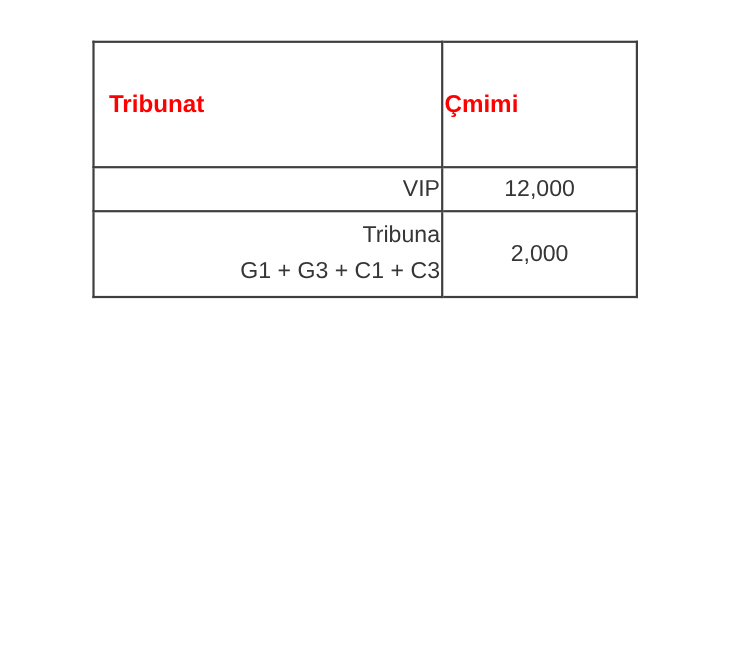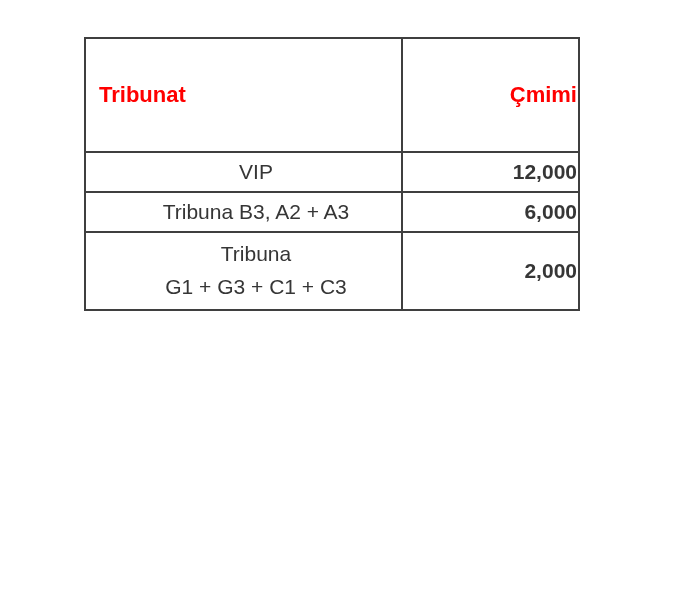--- a/index.html
+++ b/index.html
@@ -38,34 +38,33 @@
     font-size: 22px;
     font-weight: bold;
     color: #ff0000;
   }
   th.h-tribune {
     text-align: left;
     padding-left: 13px;
     vertical-align: middle;
   }
   th.h-price {
-    text-align: right;
+    text-align: left;
     vertical-align: middle;
   }
   td.label {
-    text-align: center;
+    text-align: right;
     padding-left: 26px;
     vertical-align: middle;
     white-space: pre-line;
     line-height: 1.55;
   }
   td.price {
-    text-align: right;
+    text-align: center;
     vertical-align: middle;
-    font-weight: bold;
   }
   tr.r-std  td { height: 40px; }
   tr.r-tall td { height: 78px; }
 </style>
 </head>
 <body>
 
 <table class="price-table">
   <colgroup>
     <col class="col-tribune">
@@ -75,23 +74,19 @@
     <tr>
       <th class="h-tribune">Tribunat</th>
       <th class="h-price">Çmimi</th>
     </tr>
   </thead>
   <tbody>
     <tr class="r-std">
       <td class="label">VIP</td>
       <td class="price">12,000</td>
     </tr>
-    <tr class="r-std">
-      <td class="label">Tribuna B3, A2 + A3</td>
-      <td class="price">6,000</td>
-    </tr>
     <tr class="r-tall">
       <td class="label">Tribuna
 G1 + G3 + C1 + C3</td>
       <td class="price">2,000</td>
     </tr>
   </tbody>
 </table>
 
 </body></html>

